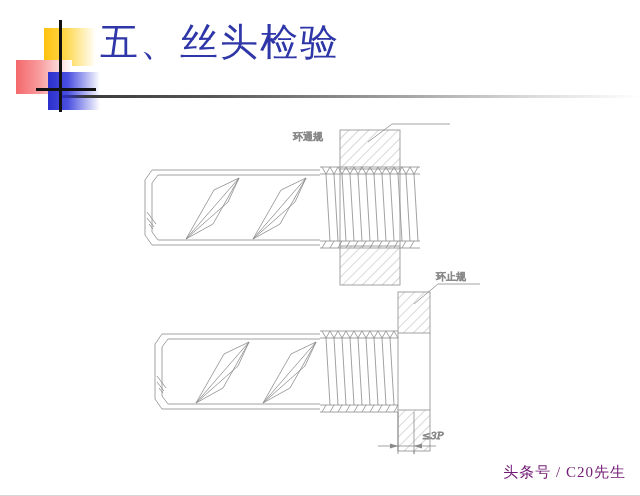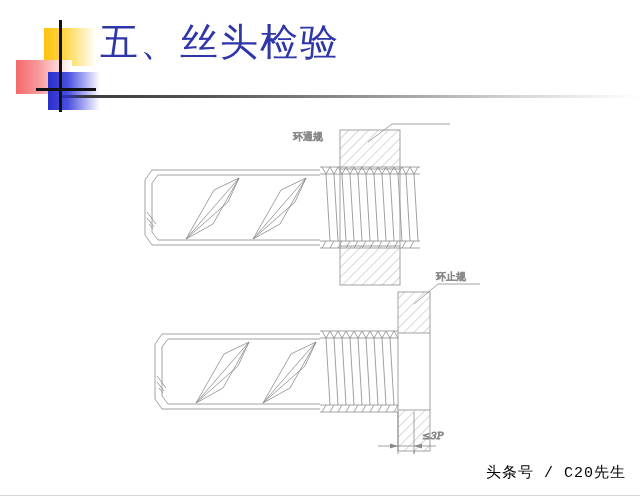--- a/index.html
+++ b/index.html
@@ -110,23 +110,23 @@
     font-size: 10px;
     font-style: italic;
     fill: #777777;
   }
 
   
   #watermark {
     position: absolute;
     right: 14px;
     bottom: 14px;
-    font-family: Liberation Mono, monospace;
+    font-family: Liberation Serif, serif;
     font-size: 15px;
-    color: #000000;
+    color: #701a75;
     letter-spacing: 1px;
     white-space: nowrap;
     margin-top: 16px;
   }
 
   #bottom-rule {
     position: absolute;
     left: 0;
     bottom: 0;
     width: 640px;

